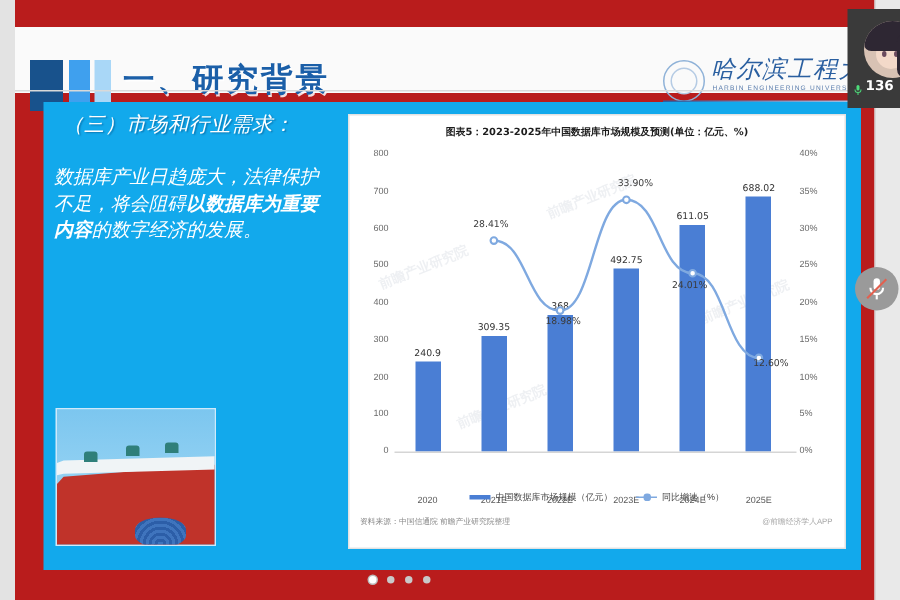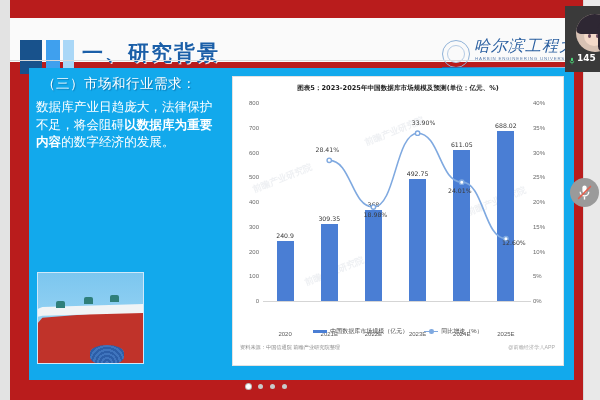--- a/index.html
+++ b/index.html
@@ -32,25 +32,25 @@
   #logo-seal{position:absolute;left:0;top:4px;width:26px;height:26px;border-radius:50%;border:1.4px solid #8fb2d8;}
   #logo-seal:after{content:"";position:absolute;left:4px;top:4px;right:4px;bottom:4px;border-radius:50%;border:1px solid #b5cbe4;}
   #logo-cn{position:absolute;left:32px;top:0px;font-size:16px;color:#2a5fa0;letter-spacing:1px;font-family:"DejaVu Sans",sans-serif;font-style:italic;white-space:nowrap;overflow:hidden;width:95px;}
   #logo-en{position:absolute;left:33px;top:20px;font-size:4.4px;color:#5d7fae;letter-spacing:.8px;white-space:nowrap;}
   #logo-rule{position:absolute;left:0px;top:31px;width:125px;height:2px;background:linear-gradient(90deg,#2a5fa0,#9dc0e4);}
 
   
   #body-bg{position:absolute;left:19px;top:68px;width:545px;height:312px;background:#12a9ec;}
 
   
-  #textcol{position:absolute;left:26px;top:74px;width:186px;}
+  #textcol{position:absolute;left:26px;top:74px;width:186px;font-style:italic;}
   .tline{color:#ffffff;font-family:"DejaVu Sans",sans-serif;}
   #t-head{font-size:13.5px;line-height:19px;margin-left:6px;letter-spacing:.5px;text-shadow:1px 1px 1px rgba(0,60,110,.45);}
   #p1{font-size:12.6px;line-height:17.5px;margin-top:3px;}
-  #p2{font-size:12.6px;line-height:17.5px;margin-top:5px;}
+  #p2{font-size:12.6px;line-height:17.5px;margin-top:16px;}
   .yl{color:#ffe100;font-weight:bold;}
   .bold-w{font-weight:bold;}
   #photo{position:absolute;left:27px;top:272px;width:105px;height:90px;background:linear-gradient(#7cc6ef,#a8dcf6);overflow:hidden;border:1px solid #cfe9fa;}
   #roof{position:absolute;left:-10px;top:34px;width:120px;height:60px;background:#c0332a;
         clip-path:polygon(0% 45%,12% 18%,100% 4%,100% 100%,0% 100%);}
   #roof-snow{position:absolute;left:-10px;top:30px;width:120px;height:16px;background:#f0f4f6;
         clip-path:polygon(0% 60%,12% 25%,100% 6%,100% 62%,12% 80%,0% 100%);}
   .finial{position:absolute;width:9px;height:7px;background:#2f7f7a;border-radius:2px 2px 0 0;}
   #eave{position:absolute;left:52px;top:72px;width:34px;height:20px;background:#2c5ea8;border-radius:50%/40%;
         background-image:repeating-radial-gradient(circle at 50% 90%,#3f74bd 0 2px,#2c5ea8 2px 4px);}
@@ -228,21 +228,21 @@
       <div id="hair"></div>
       <div id="hair2"></div>
     </div>
     <div id="pip-mic">
       <svg viewBox="0 0 24 24" width="8" height="12" fill="#4ddc7a">
         <rect x="9" y="2" width="6" height="11" rx="3"></rect>
         <path d="M5 11a7 7 0 0 0 14 0h-2a5 5 0 0 1-10 0z"></path>
         <rect x="11" y="18" width="2" height="4"></rect>
       </svg>
     </div>
-    <div id="pip-name">145</div>
+    <div id="pip-name">136</div>
   </div>
 
   <div id="mute-btn">
     <svg viewBox="0 0 24 24" width="17" height="17">
       <g fill="#ffffff">
         <rect x="9" y="2" width="6" height="11" rx="3"></rect>
         <path d="M5 11a7 7 0 0 0 14 0h-2a5 5 0 0 1-10 0z"></path>
         <rect x="11" y="18" width="2" height="4"></rect>
       </g>
       <line x1="3" y1="21" x2="21" y2="3" stroke="#e2604f" stroke-width="2"></line>

